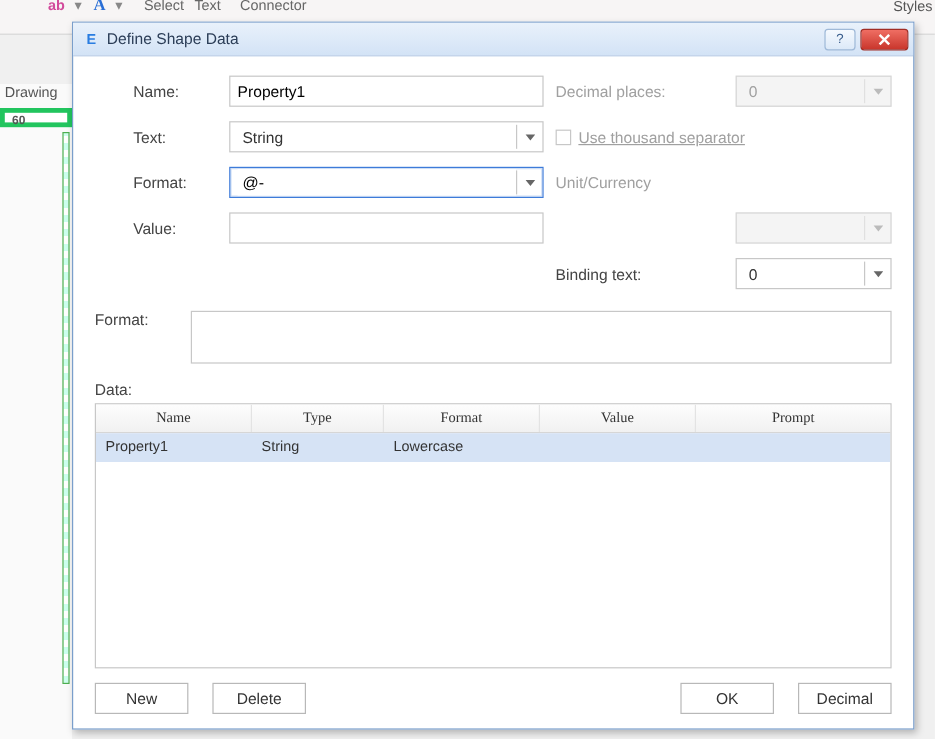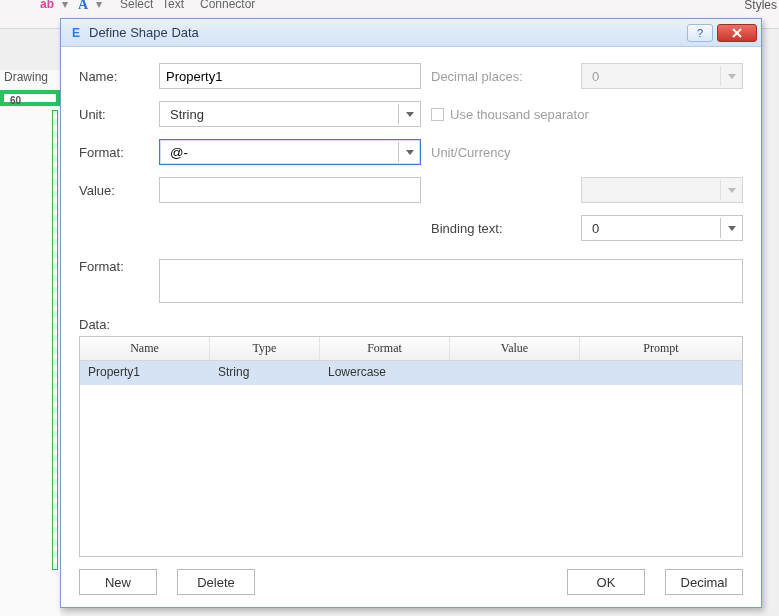--- a/index.html
+++ b/index.html
@@ -92,20 +92,21 @@
     padding: 16px 18px 12px 18px;
     display:flex; flex-direction:column;
     overflow:hidden;
   }
   .form-grid {
     display: grid;
     grid-template-columns: 70px 262px 140px 1fr;
     column-gap: 10px;
     row-gap: 12px;
     align-items: center;
+    margin-left: 32px;
   }
   .lbl { color:#444; }
   .lbl.dim { color:#a0a0a0; }
   input.txt, .combo, .combo-ed {
     height: 26px;
     border: 1px solid #c7c7c7;
     background: #fff;
     padding: 2px 6px;
     font: inherit;
     width: 100%;
@@ -126,20 +127,21 @@
     border-color:#d5d5d5;
   }
   .combo.disabled .arrow { border-color:#e0e0e0; color:#bbb; }
   .combo-ed.focused {
     border-color:#3d7bd9;
     box-shadow: 0 0 0 1px rgba(61,123,217,.25) inset;
   }
   .chk {
     display:flex; align-items:center; gap:6px;
     color:#a0a0a0;
+    text-decoration:underline;
   }
   .chk .box {
     width:13px;height:13px;border:1px solid #c7c7c7;background:#fff;
   }
   .prompt-row {
     display:grid;
     grid-template-columns: 70px 1fr;
     column-gap:10px;
     margin-top: 18px;
     align-items:start;
@@ -238,21 +240,21 @@
       <span class="lbl">Name:</span>
       <input class="txt" value="Property1" style="">
       <span class="lbl dim">Decimal places:</span>
       <div class="combo disabled">
         <span class="val">0</span>
         <span class="arrow">
             <span class="caret"></span>
           </span>
       </div>
 
-      <span class="lbl">Unit:</span>
+      <span class="lbl">Text:</span>
       <div class="combo">
         <span class="val">String</span>
         <span class="arrow">
             <span class="caret"></span>
           </span>
       </div>
       <div class="chk" style="grid-column:3 / span 2;">
         <span class="box"></span>
         <span>Use thousand separator</span>
       </div>

